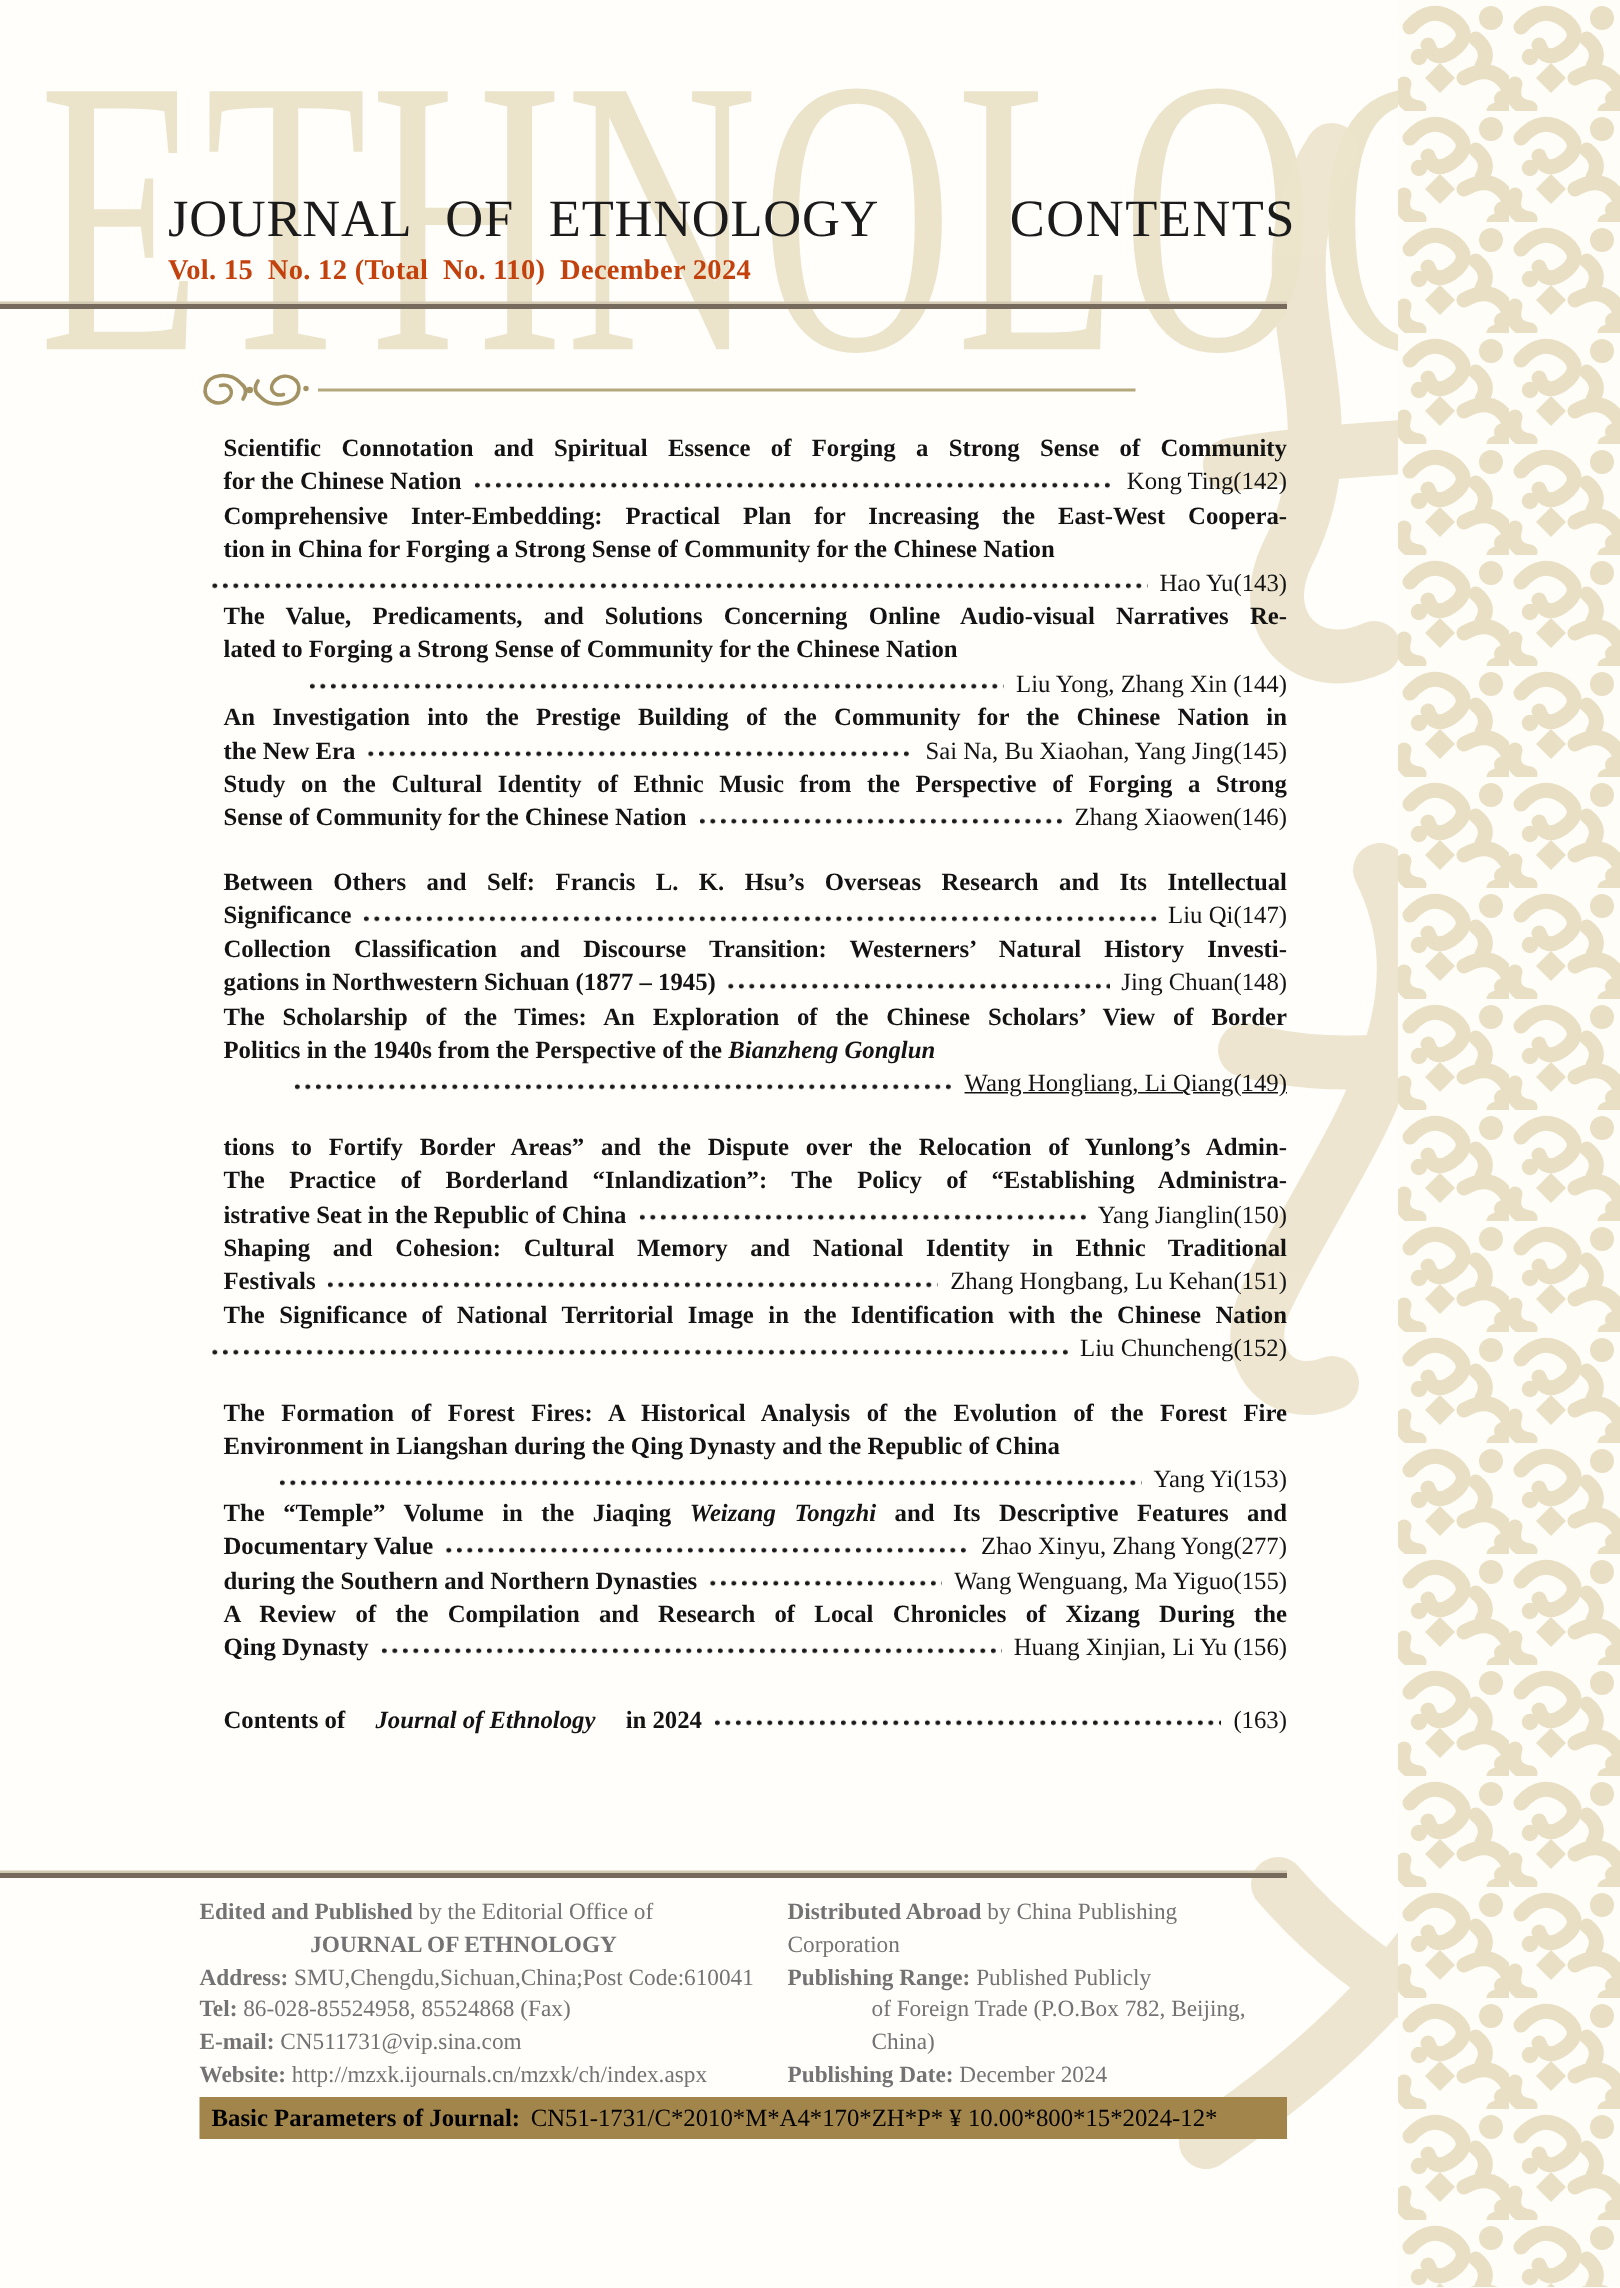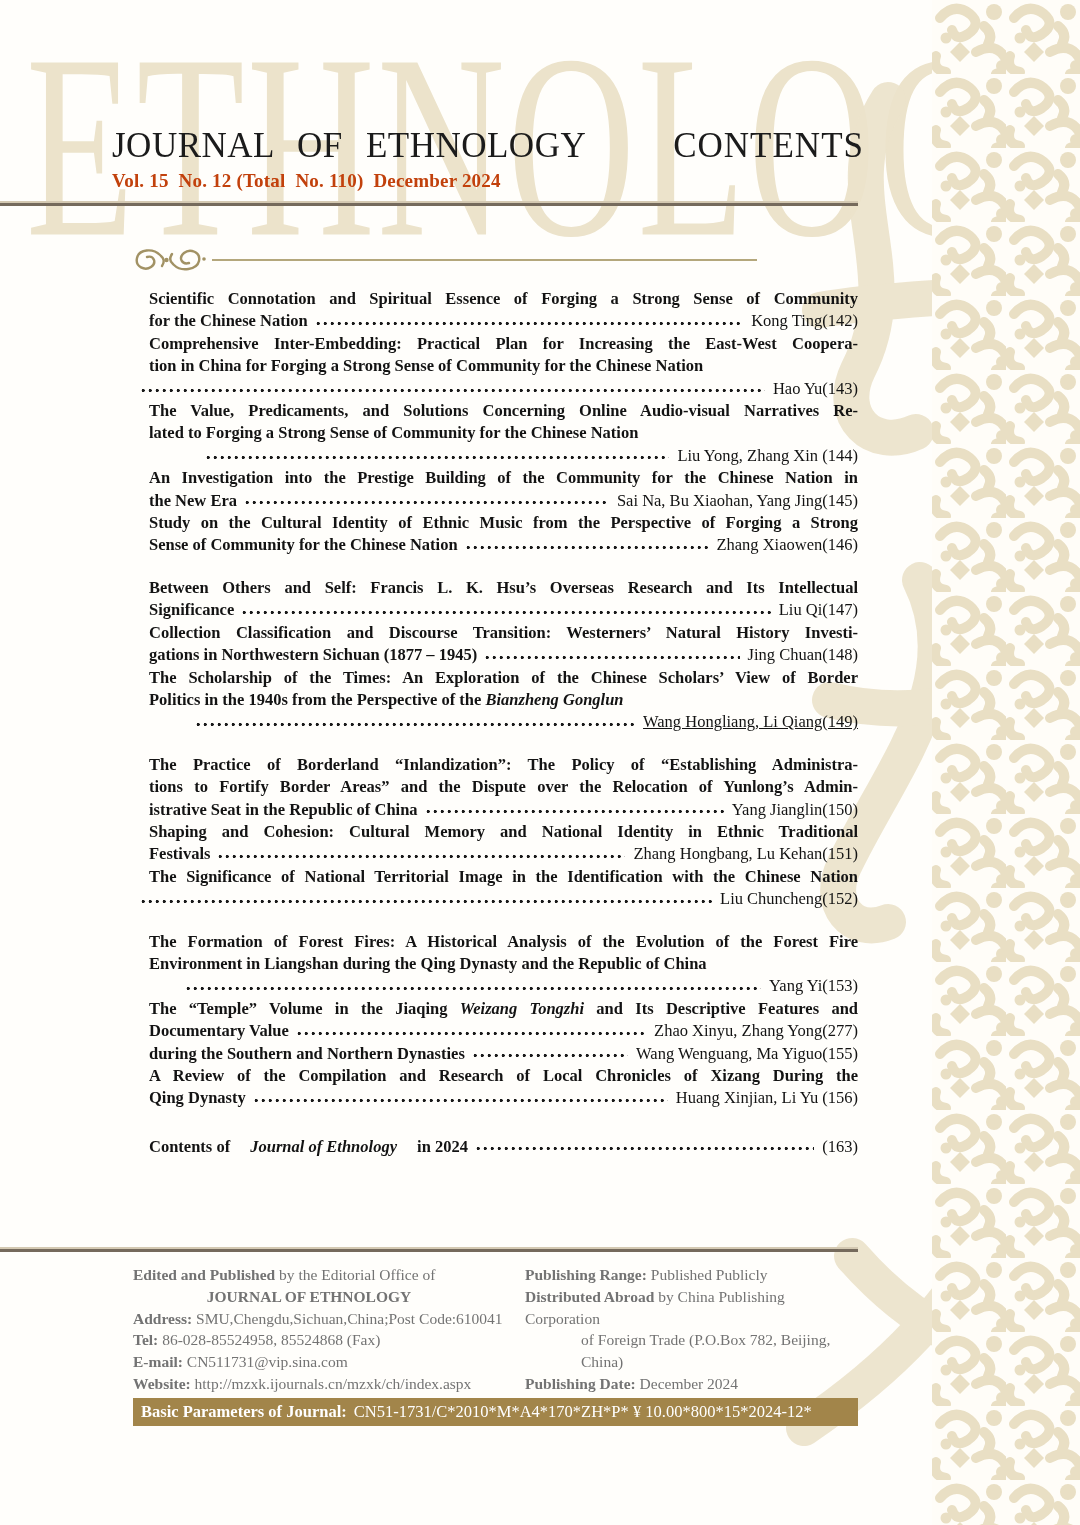--- a/index.html
+++ b/index.html
@@ -50,21 +50,21 @@
         font-size:15.5px;line-height:21.8px;color:#737373;}
   .fcol-left{width:392px;}
   .fcol-right{flex:1;}
   .fline{min-height:21.8px;}
   .fb{font-weight:700;}
   .fctr{text-align:center;width:352px;font-weight:700;}
   .find{padding-left:56px;}
 
   
   .bar{position:absolute;left:133px;top:1398px;width:725px;height:28px;z-index:2;
-        box-sizing:border-box;background:#a2854a;color:#ffffff;font-size:16.5px;
+        box-sizing:border-box;background:#a2854a;color:#000000;font-size:16.5px;
         display:flex;align-items:center;padding:0 8px;white-space:nowrap;}
   .bar .bar-label{font-weight:700;margin-right:7px;}
 </style>
 </head>
 <body>
 
 <div class="page">
 
   <div class="wm-ethnology">ETHNOLOGY</div>
 
@@ -185,22 +185,22 @@
           <div class="line lt just"><span>The Scholarship of the Times: An Exploration of the Chinese Scholars’ View of Border</span></div>
           <div class="line lt"><span>Politics in the 1940s from the Perspective of the </span><span class="it">Bianzheng Gonglun</span></div>
           <div class="line leader-line" style="padding-left: 55px; text-decoration: underline;">
             <span class="leader"></span>
             <span class="author">Wang Hongliang, Li Qiang(149)</span>
           </div>
         </div>
       </div>
       <div class="toc-group">
         <div class="toc-entry">
+          <div class="line lt just"><span>tions to Fortify Border Areas” and the Dispute over the Relocation of Yunlong’s Admin-</span></div>
           <div class="line lt just"><span>The Practice of Borderland “Inlandization”: The Policy of “Establishing Administra-</span></div>
-          <div class="line lt just"><span>tions to Fortify Border Areas” and the Dispute over the Relocation of Yunlong’s Admin-</span></div>
           <div class="line leader-line">
             <span class="txt"><span class="lt">istrative Seat in the Republic of China</span></span>
             <span class="leader"></span>
             <span class="author">Yang Jianglin(150)</span>
           </div>
         </div>
         <div class="toc-entry">
           <div class="line lt just"><span>Shaping and Cohesion: Cultural Memory and National Identity in Ethnic Traditional</span></div>
           <div class="line leader-line">
             <span class="txt"><span class="lt">Festivals</span></span>
@@ -264,22 +264,22 @@
   <div class="footer">
     <div class="fcol-left">
         <div class="fline"><span class="fb">Edited and Published</span><span> by the Editorial Office of</span></div>
         <div class="fline fctr"><span class="fb">JOURNAL OF ETHNOLOGY</span></div>
         <div class="fline"><span class="fb">Address:</span><span> SMU,Chengdu,Sichuan,China;Post Code:610041</span></div>
         <div class="fline"><span class="fb">Tel:</span><span> 86-028-85524958, 85524868 (Fax)</span></div>
         <div class="fline"><span class="fb">E-mail:</span><span> CN511731@vip.sina.com</span></div>
         <div class="fline"><span class="fb">Website:</span><span> http://mzxk.ijournals.cn/mzxk/ch/index.aspx</span></div>
       </div>
     <div class="fcol-right">
+        <div class="fline"><span class="fb">Distributed Abroad</span><span> by China Publishing Corporation</span></div>
         <div class="fline"><span class="fb">Publishing Range:</span><span> Published Publicly</span></div>
-        <div class="fline"><span class="fb">Distributed Abroad</span><span> by China Publishing Corporation</span></div>
         <div class="fline find"><span>of Foreign Trade (P.O.Box 782, Beijing, China)</span></div>
         <div class="fline"><span class="fb">Publishing Date:</span><span> December 2024</span></div>
         <div class="fline"><span>www.bookan.com.cn</span></div>
       </div>
   </div>
 
   <div class="bar">
     <span class="bar-label">Basic Parameters of Journal:</span>
     <span class="bar-value">CN51-1731/C*2010*M*A4*170*ZH*P* ¥ 10.00*800*15*2024-12*</span>
   </div>

